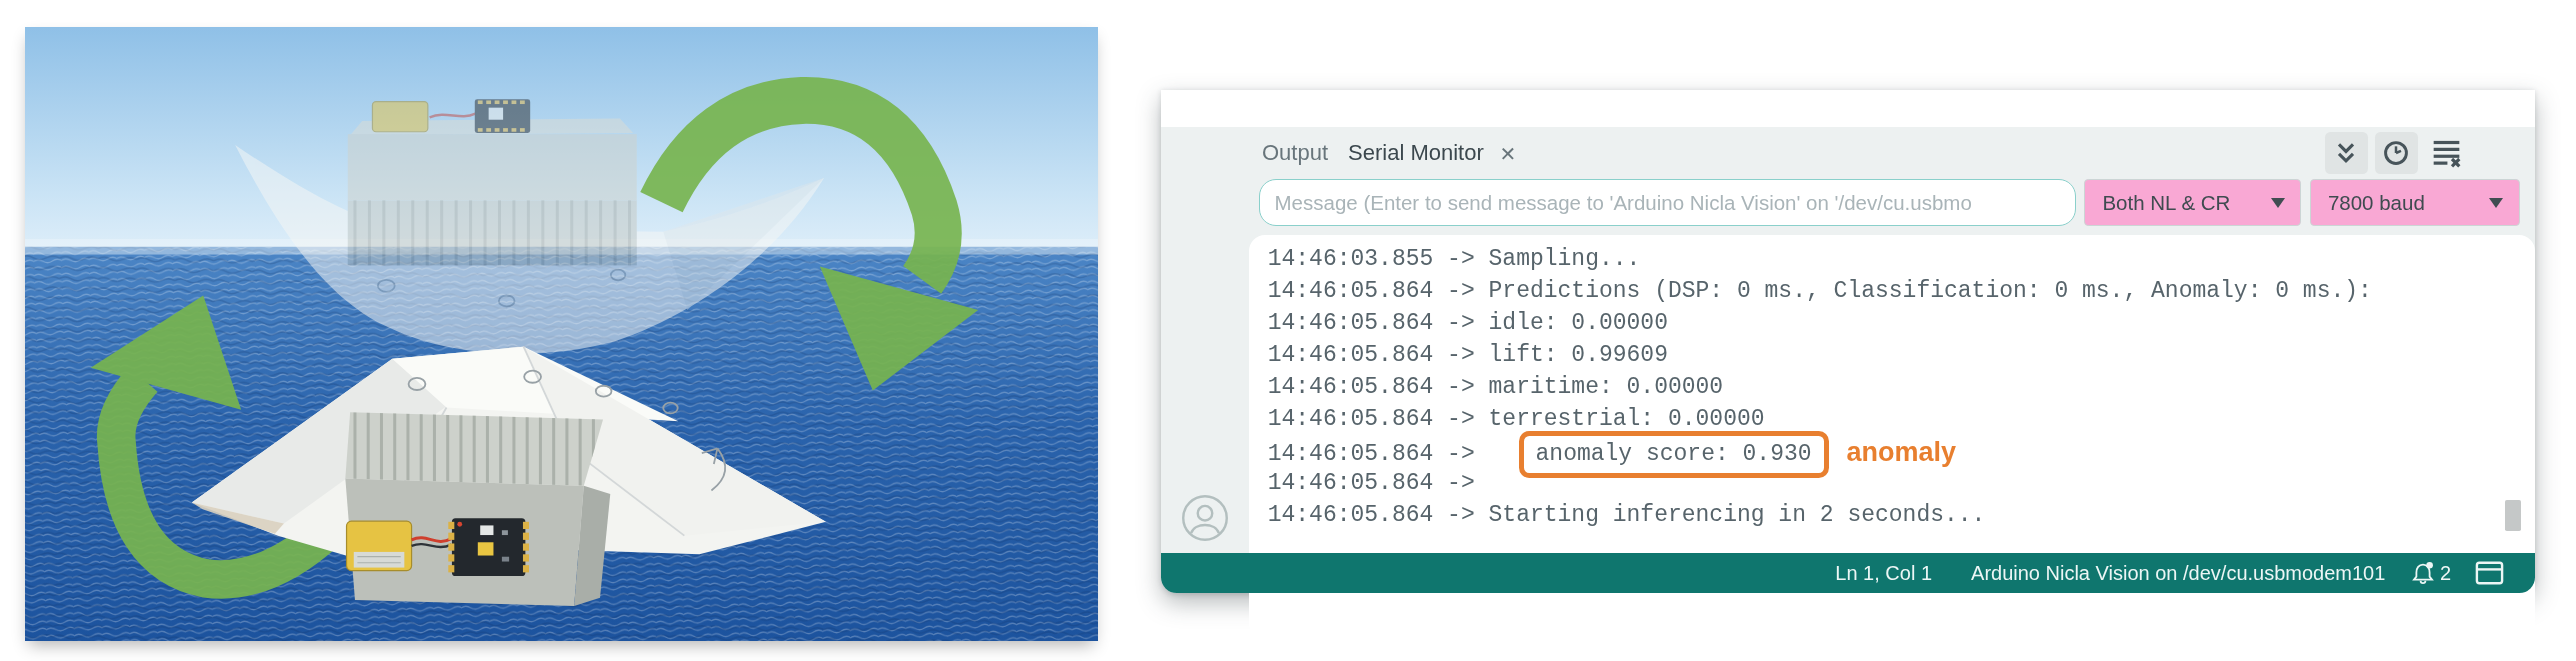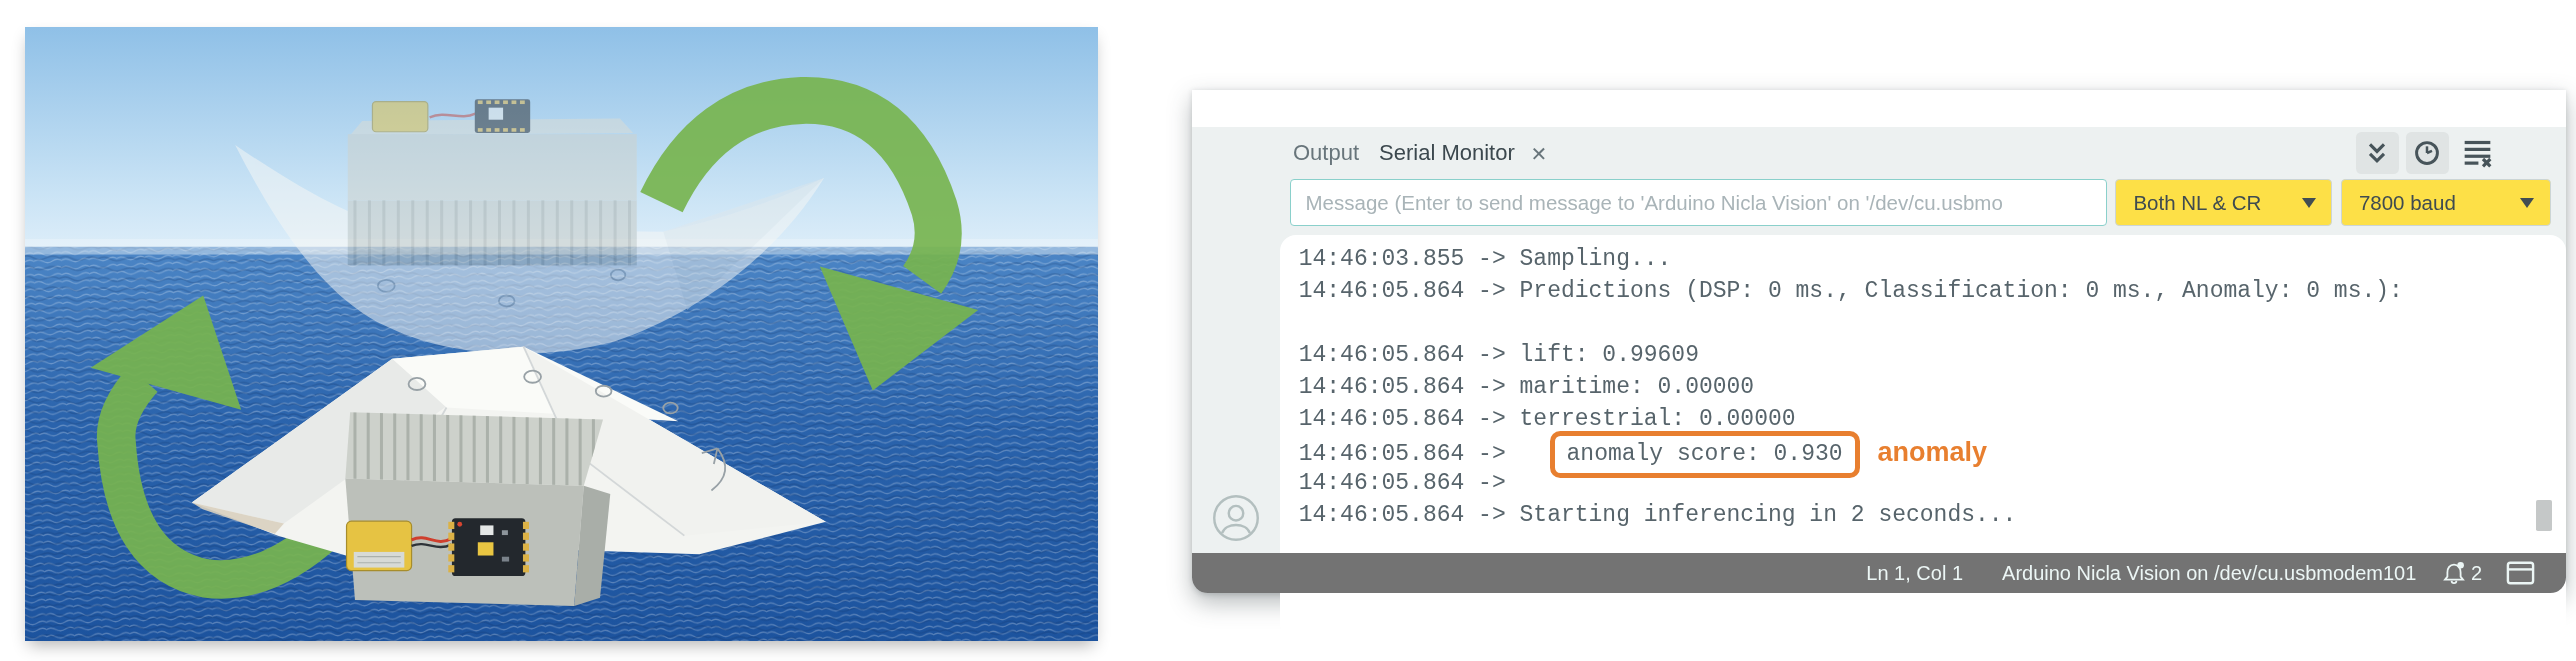--- a/index.html
+++ b/index.html
@@ -13,48 +13,48 @@
   
   .photo {
     position:absolute; left:25px; top:26.5px; width:1073px; height:614px;
     box-shadow:0 7.2px 15.7px -3.6px rgba(0,0,0,.30);
     overflow:hidden;
   }
   .photo svg { display:block; width:100%; height:100%; }
 
   
   .window {
-    position:absolute; left:1192px; top:90px; width:1374px; height:503px;
+    position:absolute; left:1161px; top:90px; width:1374px; height:503px;
     background:#edf1f1;
     border-radius:0 0 15.7px 15.7px;
     box-shadow:0 9.6px 23px rgba(55,65,70,.35), 0 1.2px 4.8px rgba(55,65,70,.18);
   }
   .window .top-strip {
     position:absolute; left:0; top:0; width:100%; height:37px; background:#ffffff;
   }
 
   .tabs { position:absolute; left:101px; top:37px; height:52px; display:flex; align-items:center; }
   .tab { font-size:22px; color:#68757b; cursor:default; }
   .tab.active { color:#3c484e; margin-left:20px; }
   .tab-close { font-size:20px; color:#68757b; margin-left:15.7px; line-height:1; padding-top:2.4px; }
 
   .toolbar { position:absolute; top:42px; right:67px; display:flex; align-items:center; gap:7.2px; }
   .tool-btn { width:43px; height:42px; border-radius:5.4px; display:flex; align-items:center; justify-content:center; }
   .tool-btn.raised { background:#e0e4e4; }
 
   .input-row { position:absolute; left:98px; top:89px; right:15px; height:47px; display:flex; }
   .msg-input {
     flex:0 0 817px; height:47px; background:#ffffff;
-    border:1.8px solid #8ad0cb; border-radius:4px;
+    border:1.8px solid #8ad0cb; border-radius:17px;
     font-family:"Liberation Sans", sans-serif;
     font-size:20.5px; color:#3c484e; padding:0 14.5px; outline:none;
   }
   .msg-input::placeholder { color:#a9b4b8; }
   .dropdown {
-    height:47px; background:#fde047; border:1.2px solid #ccd5d5; border-radius:4.2px;
+    height:47px; background:#f9a8d4; border:1.2px solid #ccd5d5; border-radius:4.2px;
     display:flex; align-items:center; font-size:20.5px; color:#3f4b50;
     padding:0 17px; position:relative; margin-left:8.4px;
   }
   .dropdown .dd-label { white-space:nowrap; }
   .dd1 { width:218px; }
   .dd2 { width:211px; }
   .caret {
     position:absolute; right:15.7px; top:50%; margin-top:-4.2px;
     width:0; height:0; border-left:7.8px solid transparent; border-right:7.8px solid transparent;
     border-top:10.2px solid #414d52;
@@ -81,21 +81,21 @@
   }
   .scroll-thumb {
     position:absolute; right:14.5px; top:265px; width:15.7px; height:31px;
     background:#c5c8c8; border-radius:1.8px;
   }
 
   .avatar-btn { position:absolute; left:18px; top:402px; width:52px; height:52px; }
 
   .statusbar {
     position:absolute; left:0; bottom:0; width:100%; height:40px;
-    background:#737373; border-radius:0 0 15.7px 15.7px;
+    background:#0f766e; border-radius:0 0 15.7px 15.7px;
     display:flex; align-items:center; justify-content:flex-end;
     padding-right:31px; color:#ecf6f5; font-size:20px;
   }
   .statusbar .sb-item { white-space:nowrap; }
   .sb-gap-a { margin-left:39px; }
   .sb-bell { display:flex; align-items:center; margin-left:26.5px; gap:6px; }
   .sb-panel { margin-left:24px; display:flex; align-items:center; }
 </style>
 </head>
 <body>
@@ -311,20 +311,21 @@
       </div>
       <div class="dropdown dd2">
         <span class="dd-label">7800 baud</span>
         <span class="caret"></span>
       </div>
     </div>
 
     <div class="output-area">
       <div class="sline" style="top:8.4px">14:46:03.855 -&gt; Sampling...</div>
       <div class="sline" style="top:40px">14:46:05.864 -&gt; Predictions (DSP: 0 ms., Classification: 0 ms., Anomaly: 0 ms.):</div>
+      <div class="sline" style="top:72px">14:46:05.864 -&gt; idle: 0.00000</div>
       <div class="sline" style="top:104px">14:46:05.864 -&gt; lift: 0.99609</div>
       <div class="sline" style="top:136px">14:46:05.864 -&gt; maritime: 0.00000</div>
       <div class="sline" style="top:168px">14:46:05.864 -&gt; terrestrial: 0.00000</div>
       <div class="sline" style="top:200px"><span>14:46:05.864 -&gt; </span><span class="score-box">anomaly score: 0.930</span><span class="anno-label">anomaly</span></div>
       <div class="sline" style="top:232px">14:46:05.864 -&gt;</div>
       <div class="sline" style="top:264px">14:46:05.864 -&gt; Starting inferencing in 2 seconds...</div>
       <div class="scroll-thumb"></div>
     </div>
 
     <div class="avatar-btn">

